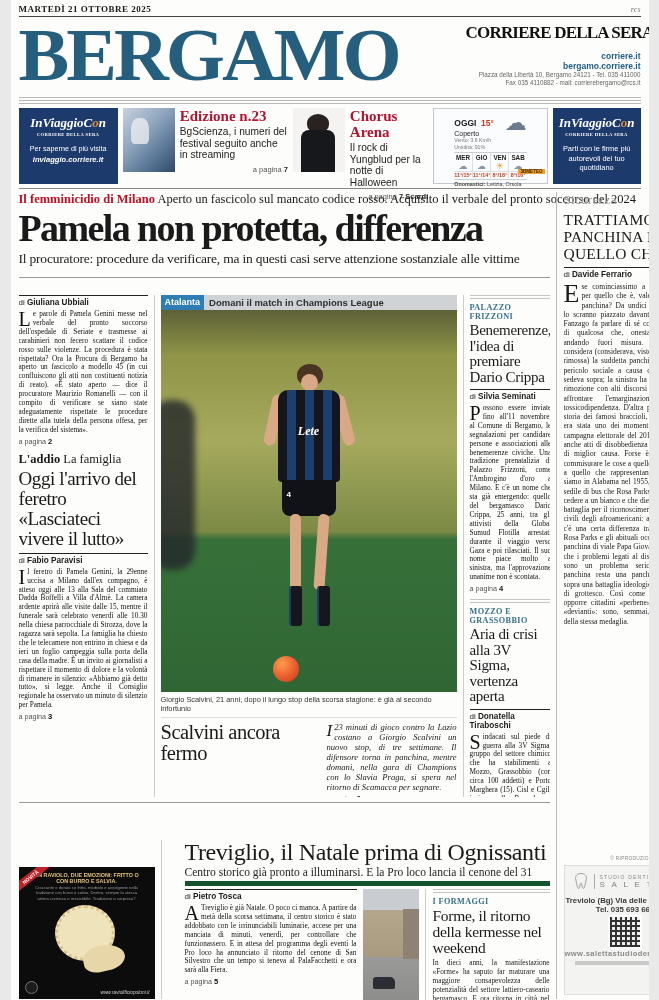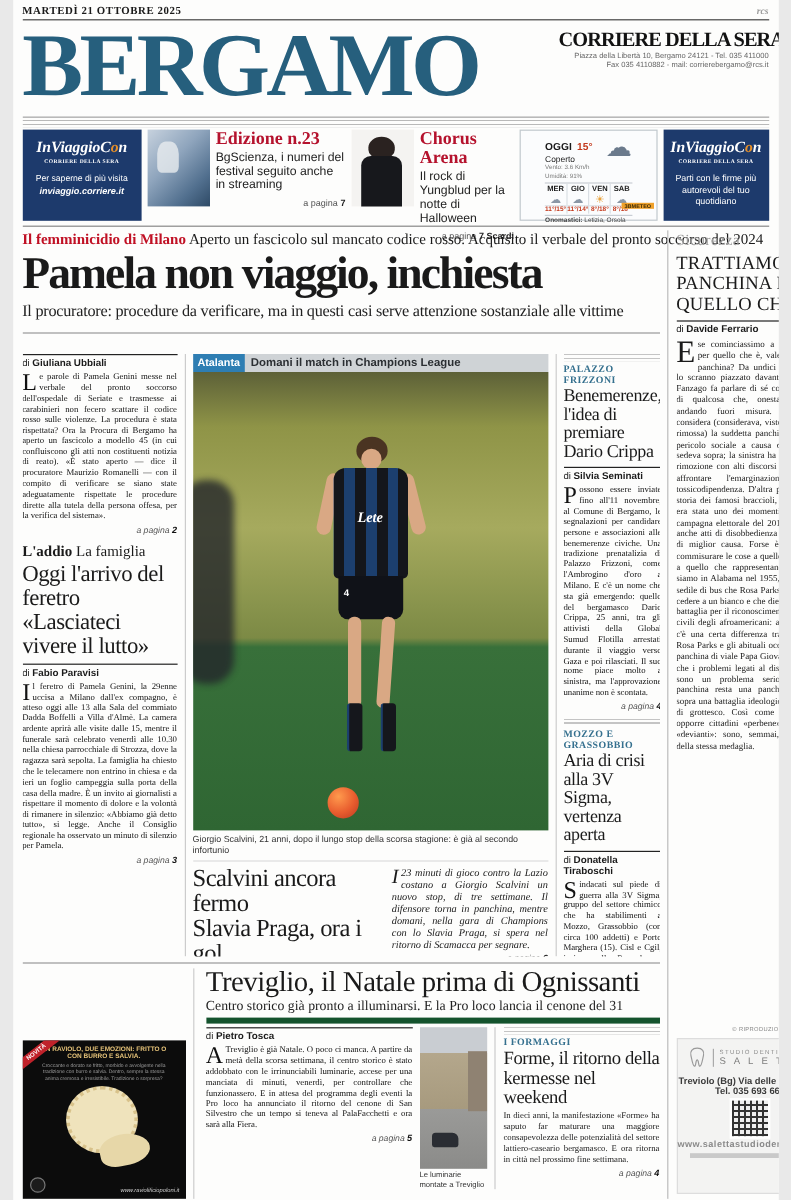--- a/index.html
+++ b/index.html
@@ -79,21 +79,21 @@
 
   .cols { display:flex; margin-top:17px; height:502px; overflow:hidden; }
   .colA { width:136px; flex:none; padding-right:6px; border-right:1px solid #ccc; }
   .colB { width:308px; flex:none; padding:0 6px; }
   .colC { flex:1; padding-left:6px; border-left:1px solid #ccc; }
 
   .byrow { border-top:1px solid #222; padding-top:2px; margin-bottom:3px; font-family:"Liberation Sans",sans-serif; font-size:8px; }
   .byrow b { font-size:8.2px; }
   .body { font-size:7.3px; line-height:8.9px; text-align:justify; color:#111; }
   .drop { float:left; font-size:20px; line-height:16px; padding:1px 2px 0 0; font-weight:400; }
-  .pagrow { font-family:"Liberation Sans",sans-serif; font-size:7.2px; color:#555; text-align:right; margin:2px 0 6px;font-style:italic; }
+  .pagrow { font-family:"Liberation Sans",sans-serif; font-size:7.2px; color:#555; text-align:left; margin:2px 0 6px; }
   .pagrow b { color:#111; font-size:7.6px; }
 
   .addio-label { font-size:12.5px; margin-top:4px; }
   .addio-label b { font-weight:700; }
   .addio-head { font-size:19px; line-height:20px; letter-spacing:-.4px; margin:2px 0 4px; }
 
   
   .finelines { height:6px; background:repeating-linear-gradient(180deg,#c4c4c4 0 1px,transparent 1px 3px); margin-bottom:2px; }
   .klabel { font-size:8.2px; font-weight:700; color:#35708e; letter-spacing:.4px; margin-bottom:2px; }
   .sec-head { font-size:15px; line-height:15.5px; letter-spacing:-.3px; margin-bottom:4px; }
@@ -139,21 +139,21 @@
   .ad-ravioli { width:136px; flex:none; align-self:flex-end; height:132px; background:#0c0c0c; position:relative; overflow:hidden; color:#ddd; padding-top:5px; }
   .rib { position:absolute; left:-16px; top:6px; transform:rotate(-38deg); background:#c0222a; color:#fff; font-family:"Liberation Sans",sans-serif; font-size:5px; font-weight:700; padding:1px 18px; }
   .rav-head { font-family:"Liberation Sans",sans-serif; font-size:5.4px; font-weight:700; color:#e6c379; text-align:center; padding:0 14px; }
   .rav-sub { font-family:"Liberation Sans",sans-serif; font-size:4.2px; color:#999; text-align:center; padding:1px 12px 0; line-height:5.4px; }
   .rav-g { position:absolute; left:30px; top:38px; width:74px; height:70px; }
   .rav-main { position:absolute; left:6px; top:0; width:60px; height:56px; border-radius:50%; background:#efe3bc; border:3px dotted #d8c28b; }
   .rav-fold { position:absolute; left:34px; top:40px; width:42px; height:26px; border-radius:50% 60% 50% 40%; background:#e7d7a8; transform:rotate(-12deg); }
   .rav-logo { position:absolute; left:6px; bottom:5px; width:13px; height:13px; border-radius:50%; border:1px solid #777; background:#1c1c1c; }
   .rav-site { position:absolute; right:5px; bottom:4px; font-family:"Liberation Sans",sans-serif; font-size:4.8px; color:#cfcfcf; font-style:italic; }
 
-  .treviglio { flex:1; border-left:1px solid #ccc; margin-left:6px; padding-left:10px; }
+  .treviglio { flex:1; border-left:1px solid #ccc; margin-left:6px; padding-left:23px;margin-top:33px; }
   .tre-head { font-size:24px; line-height:25px; letter-spacing:-.4px; }
   .tre-deck { font-size:11.5px; color:#222; border-bottom:5px solid #14532d; padding:1px 0 3px; margin-bottom:3px; }
   .tre-row { display:flex; }
   .tre-text { width:172px; flex:none; }
   .tre-photo-col { width:56px; flex:none; margin-left:6px; }
   .tre-photo { height:118px; background:linear-gradient(180deg,#c9cdd2 0%,#c9cdd2 18%,#b4a78c 18%,#a79a7e 58%,#9a9a98 58%,#8b8b89 100%); position:relative; overflow:hidden; }
   .tre-photo::before { content:""; position:absolute; right:0; top:20px; width:16px; height:50px; background:#8f8272; }
   .tre-photo::after { content:""; position:absolute; left:10px; bottom:18px; width:22px; height:12px; background:#2a2d33; border-radius:3px 5px 2px 2px; }
   .tre-cap { font-family:"Liberation Sans",sans-serif; font-size:6.4px; color:#333; margin-top:2px; line-height:7.5px; }
   .formaggi { flex:1; margin-left:6px; border-left:1px solid #ccc; padding-left:7px; }
@@ -180,20 +180,24 @@
 
   <div class="topbar">
     <span class="date">MARTEDÌ 21 OTTOBRE 2025</span>
     <span class="rcs">rcs</span>
   </div>
 
   <div class="masthead-row">
     <div class="masthead">BERGAMO</div>
     <div class="brand-block">
       <div class="brand">CORRIERE DELLA SERA</div>
+      <div class="sites">
+        <div>corriere.it</div>
+        <div>bergamo.corriere.it</div>
+      </div>
       <div class="addr">Piazza della Libertà 10, Bergamo 24121 - Tel. 035 411000</div>
       <div class="addr">Fax 035 4110882 - mail: corrierebergamo@rcs.it</div>
     </div>
   </div>
 
   <div class="hairlines"></div>
 
   <div class="promos">
 
     <div class="navybox">
@@ -265,21 +269,21 @@
     </div>
   </div>
 
   <div class="bigrule"></div>
 
   <div class="main-row">
     <div class="left-main">
 
       <div>
         <div class="kicker"><span class="kred">Il femminicidio di Milano</span><span> Aperto un fascicolo sul mancato codice rosso. Acquisito il verbale del pronto soccorso del 2024</span></div>
-        <div class="lead-headline">Pamela non viaggio, inchiesta</div>
+        <div class="lead-headline">Pamela non protetta, differenza</div>
         <div class="deck">Il procuratore: procedure da verificare, ma in questi casi serve attenzione sostanziale alle vittime</div>
       </div>
 
       <div class="cols">
 
         <div class="colA">
           <div class="byrow"><span>di </span><b>Giuliana Ubbiali</b></div>
           <div class="body"><span class="drop">L</span><span>e parole di Pamela Genini messe nel verbale del pronto soccorso dell'ospedale di Seriate e trasmesse ai carabinieri non fecero scattare il codice rosso sulle violenze. La procedura è stata rispettata? Ora la Procura di Bergamo ha aperto un fascicolo a modello 45 (in cui confluiscono gli atti non costituenti notizia di reato). «È stato aperto — dice il procuratore Maurizio Romanelli — con il compito di verificare se siano state adeguatamente rispettate le procedure dirette alla tutela della persona offesa, per la verifica del sistema».</span></div>
           <div class="pagrow"><span>a pagina</span> <b>2</b></div>
 
@@ -313,21 +317,21 @@
               <div class="leg l"></div>
                 <div class="leg r"></div>
               <div class="sock l"></div>
                 <div class="sock r"></div>
             </div>
             <div class="ball"></div>
           </div>
           <div class="caption">Giorgio Scalvini, 21 anni, dopo il lungo stop della scorsa stagione: è già al secondo infortunio</div>
           <div class="ata-bottom">
             <div class="ata-hl">
-              <div class="ata-head"><span>Scalvini ancora fermo</span><br><span>Slavia Praga, ora i gol</span></div>
+              <div class="ata-head"><span>Scalvini ancora fermo</span><br></div>
 
             </div>
             <div class="ata-sum">
               <span class="drop">I</span><span> 23 minuti di gioco contro la Lazio costano a Giorgio Scalvini un nuovo stop, di tre settimane. Il difensore torna in panchina, mentre domani, nella gara di Champions con lo Slavia Praga, si spera nel ritorno di Scamacca per segnare.</span>
               <div class="pagrow"><span>a pagina</span> <b>6</b></div>
             </div>
           </div>
         </div>
 
         <div class="colC">

